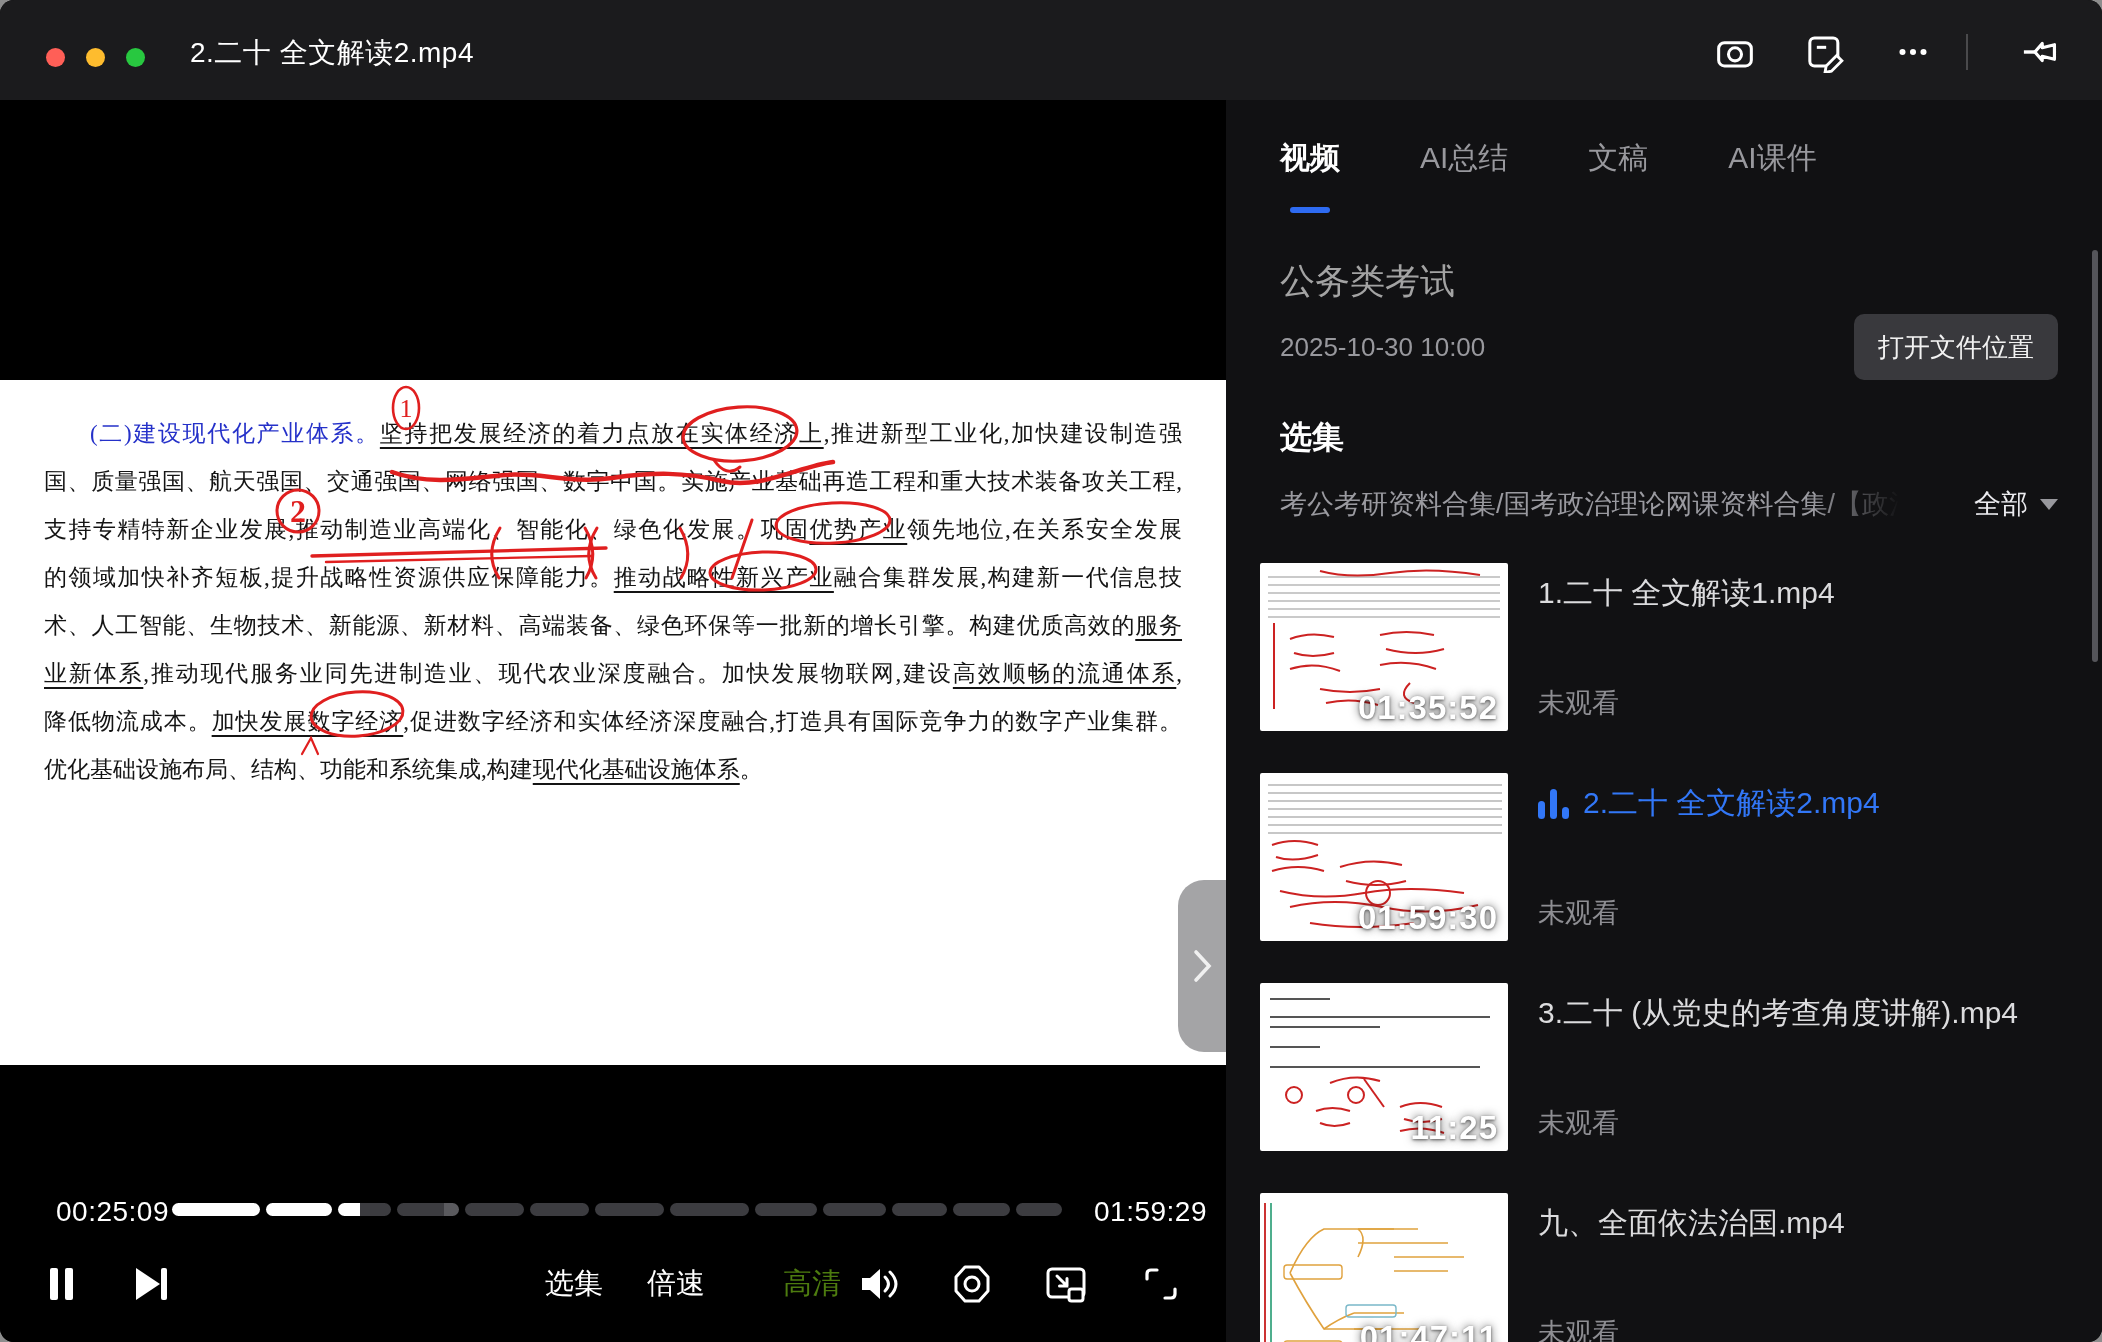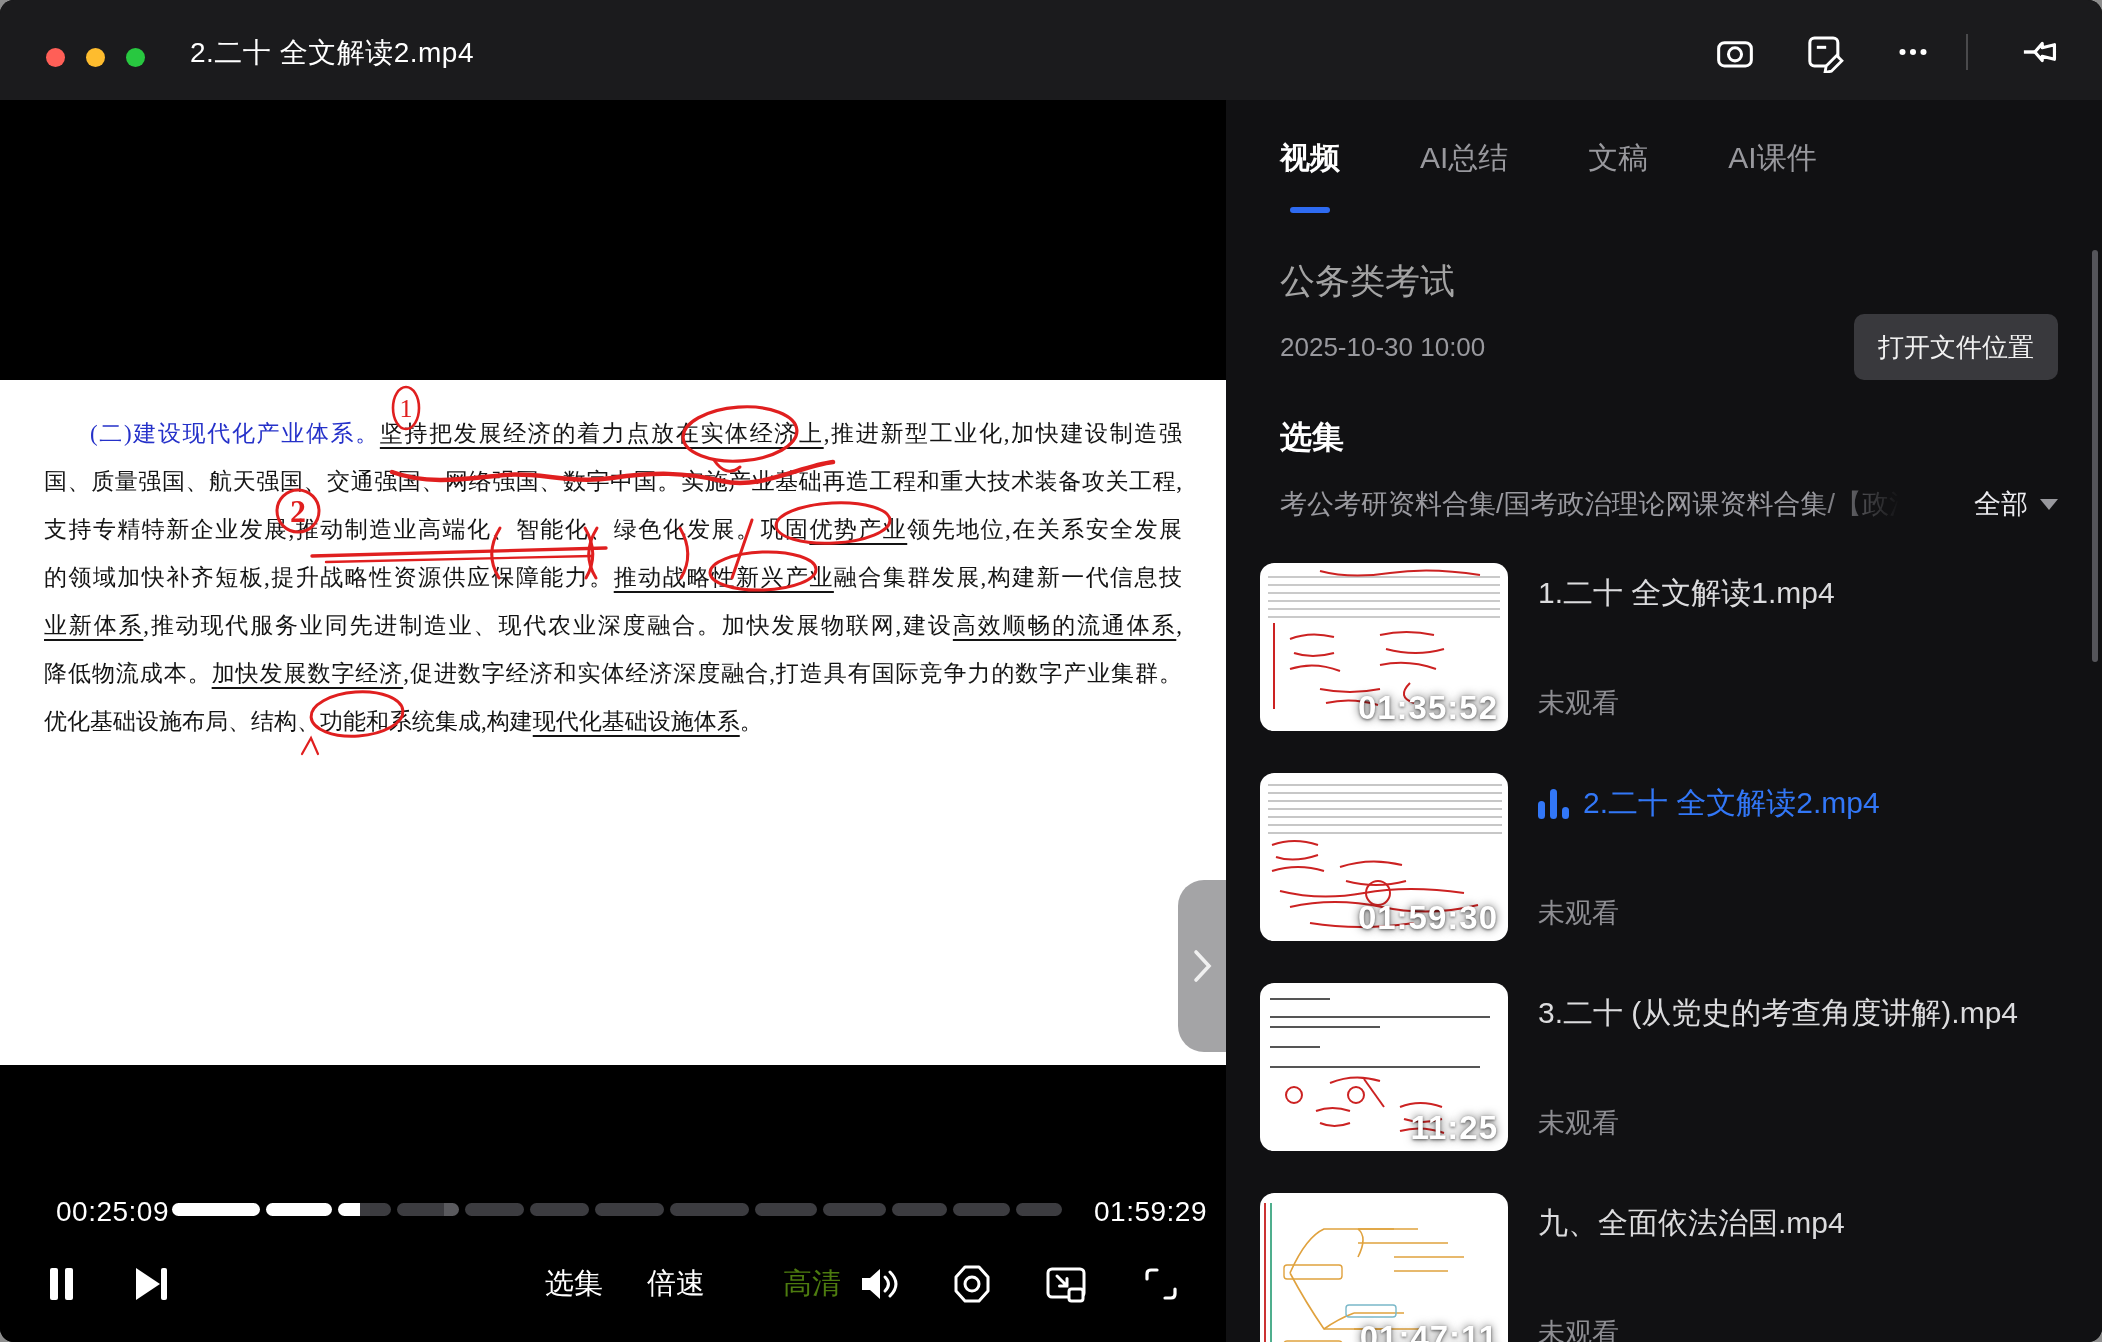--- a/index.html
+++ b/index.html
@@ -51,21 +51,21 @@
   .episodes-h{position:absolute;top:316px;left:54px;font-size:32px;font-weight:600;color:#fff;}
   .path-row{position:absolute;top:384px;left:54px;right:44px;height:40px;display:flex;align-items:center;}
   .path{font-size:27px;color:#9a9aa0;max-width:620px;white-space:nowrap;overflow:hidden;
         -webkit-mask-image:linear-gradient(90deg,#000 86%,transparent 100%);
         mask-image:linear-gradient(90deg,#000 86%,transparent 100%);}
   .filter{margin-left:auto;display:flex;align-items:center;gap:12px;font-size:27px;color:#ececf0;}
   .caret{width:0;height:0;border-left:9px solid transparent;border-right:9px solid transparent;
          border-top:11px solid #98989d;}
   .playlist{position:absolute;top:445px;left:34px;right:18px;height:900px;}
   .pl-row{position:relative;height:210px;cursor:default;}
-  .pl-thumb{position:absolute;left:0;top:18px;width:248px;height:168px;border-radius:14px;background:#fff;overflow:hidden;}
+  .pl-thumb{position:absolute;left:0;top:18px;width:248px;height:168px;border-radius:2px;background:#fff;overflow:hidden;}
   .pl-duration{position:absolute;right:10px;bottom:4px;font-size:33px;font-weight:700;color:#fff;
                text-shadow:0 0 10px rgba(0,0,0,.6),0 1px 3px rgba(0,0,0,.55);letter-spacing:1px;}
   .pl-title{position:absolute;left:278px;top:28px;font-size:30px;color:#dcdcde;display:flex;
             align-items:center;gap:14px;max-width:560px;white-space:nowrap;overflow:hidden;}
   .pl-title.playing{color:#3277f7;font-weight:500;}
   .pl-status{position:absolute;left:278px;top:140px;font-size:27px;color:#8e8e93;}
   .eq{display:inline-flex;align-items:flex-end;gap:5px;height:30px;}
   .eq i{display:block;width:7px;border-radius:3.5px;background:#3277f7;}
   .sb{position:absolute;right:4px;top:150px;width:6px;height:412px;border-radius:3px;background:#55555a;}
 </style>
@@ -109,20 +109,21 @@
     </div>
   </div>
 
   <div class="video-area">
     <div class="doc">
       <div class="doc-text" id="doc-text">
           <div class="doc-line indent"><span class="run-blue">(二)建设现代化产业体系。</span><span class="run-u">坚持把发展经济的着力点放在实体经济上</span><span class="run-n">,推进新型工业化,加快建设制造强</span></div>
           <div class="doc-line"><span class="run-n">国、质量强国、航天强国、交通强国、网络强国、数字中国。实施产业基础再造工程和重大技术装备攻关工程,</span></div>
           <div class="doc-line"><span class="run-n">支持专精特新企业发展,推动制造业高端化、智能化、绿色化发展。巩固</span><span class="run-u">优势产业</span><span class="run-n">领先地位,在关系安全发展</span></div>
           <div class="doc-line"><span class="run-n">的领域加快补齐短板,提升战略性资源供应保障能力。</span><span class="run-u">推动战略性新兴产业</span><span class="run-n">融合集群发展,构建新一代信息技</span></div>
+          <div class="doc-line"><span class="run-n">术、人工智能、生物技术、新能源、新材料、高端装备、绿色环保等一批新的增长引擎。构建优质高效的</span><span class="run-u">服务</span></div>
           <div class="doc-line"><span class="run-u">业新体系</span><span class="run-n">,推动现代服务业同先进制造业、现代农业深度融合。加快发展物联网,建设</span><span class="run-u">高效顺畅的流通体系</span><span class="run-n">,</span></div>
           <div class="doc-line"><span class="run-n">降低物流成本。</span><span class="run-u">加快发展数字经济</span><span class="run-n">,促进数字经济和实体经济深度融合,打造具有国际竞争力的数字产业集群。</span></div>
           <div class="doc-line last"><span class="run-n">优化基础设施布局、结构、功能和系统集成,构建</span><span class="run-u">现代化基础设施体系</span><span class="run-n">。</span></div>
         </div>
 
       <svg class="annot" viewBox="0 0 1226 685">
         <g stroke="#e01f1f" fill="none" stroke-linecap="round">
           <ellipse cx="406" cy="28" rx="13" ry="21" stroke-width="2.6"></ellipse>
           <ellipse cx="740" cy="54" rx="57" ry="27" stroke-width="3.2" transform="rotate(-4 740 54)"></ellipse>
           <path d="M714 80 q 12 18 26 7" stroke-width="3"></path>

